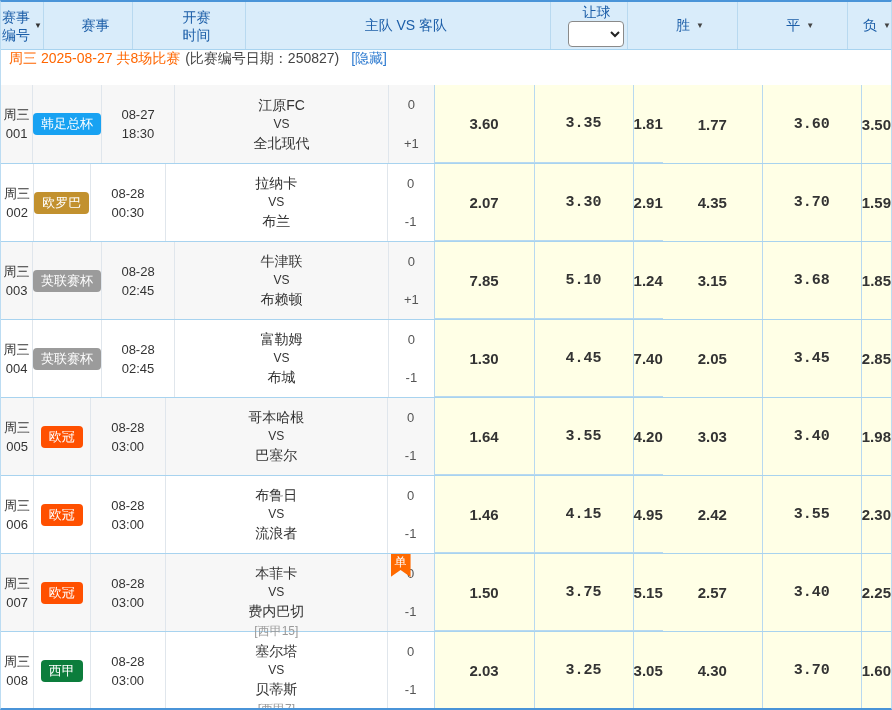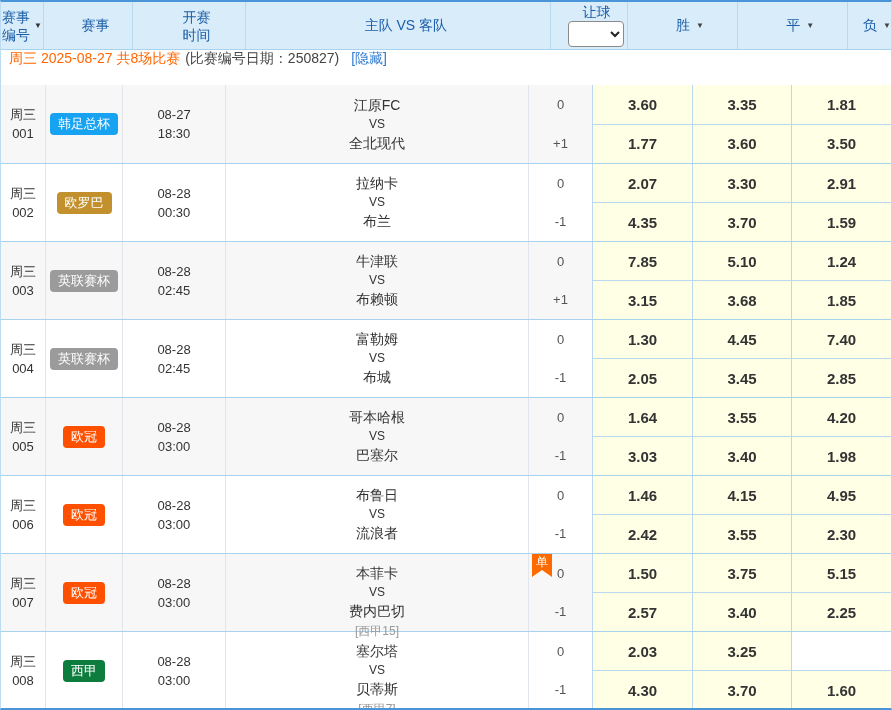--- a/index.html
+++ b/index.html
@@ -80,29 +80,29 @@
   .hline {
     flex:1; display:flex; align-items:center; justify-content:center;
     font-size:13px; color:#555; position:relative;
   }
   .single-badge {
     position:absolute; left:3px; top:0;
     width:20px; height:23px; background:#ff6a00; color:#fff;
     font-size:12px; text-align:center; line-height:17px;
     clip-path:polygon(0 0,100% 0,100% 100%,50% 70%,0 100%);
   }
-  .odds-col { flex:1; display:flex; flex-direction:column; height:100%; }
+  .odds-col { flex:1; display:flex; flex-direction:row; height:100%; }
   .oline { flex:1; display:flex; }
   .oline.first { border-bottom:1px solid #b8d9f0; }
   .ocell {
     background:#ffffe6; display:flex; align-items:center; justify-content:center;
     font-size:15px; font-weight:bold; color:#333;
     border-right:1px solid #b8d9f0; cursor:pointer;
   }
-  .ocell.w { width:100px; } .ocell.d { width:99px; } .ocell.l { flex:1; border-right:none; }
+  .ocell.w { width:100px; } .ocell.d { width:99px;font-family:Liberation Mono, monospace; } .ocell.l { flex:1; border-right:none; }
 </style>
 </head>
 <body>
 
 <div class="table-wrap">
 
   <div class="header-row">
     <div class="hcell col-num">
       <span class="two-line">
         <span>赛事</span>
@@ -407,20 +407,21 @@
           <span class="rank">[西甲7]</span>
         </div>
         <div class="handicap-col">
           <div class="hline">0</div>
           <div class="hline">-1</div>
         </div>
         <div class="odds-col">
           <div class="oline first">
             <div class="ocell w">2.03</div>
             <div class="ocell d">3.25</div>
+            <div class="ocell l">3.05</div>
           </div>
           <div class="oline">
             <div class="ocell w">4.30</div>
             <div class="ocell d">3.70</div>
             <div class="ocell l">1.60</div>
           </div>
         </div>
       </div>
     </div>
 

